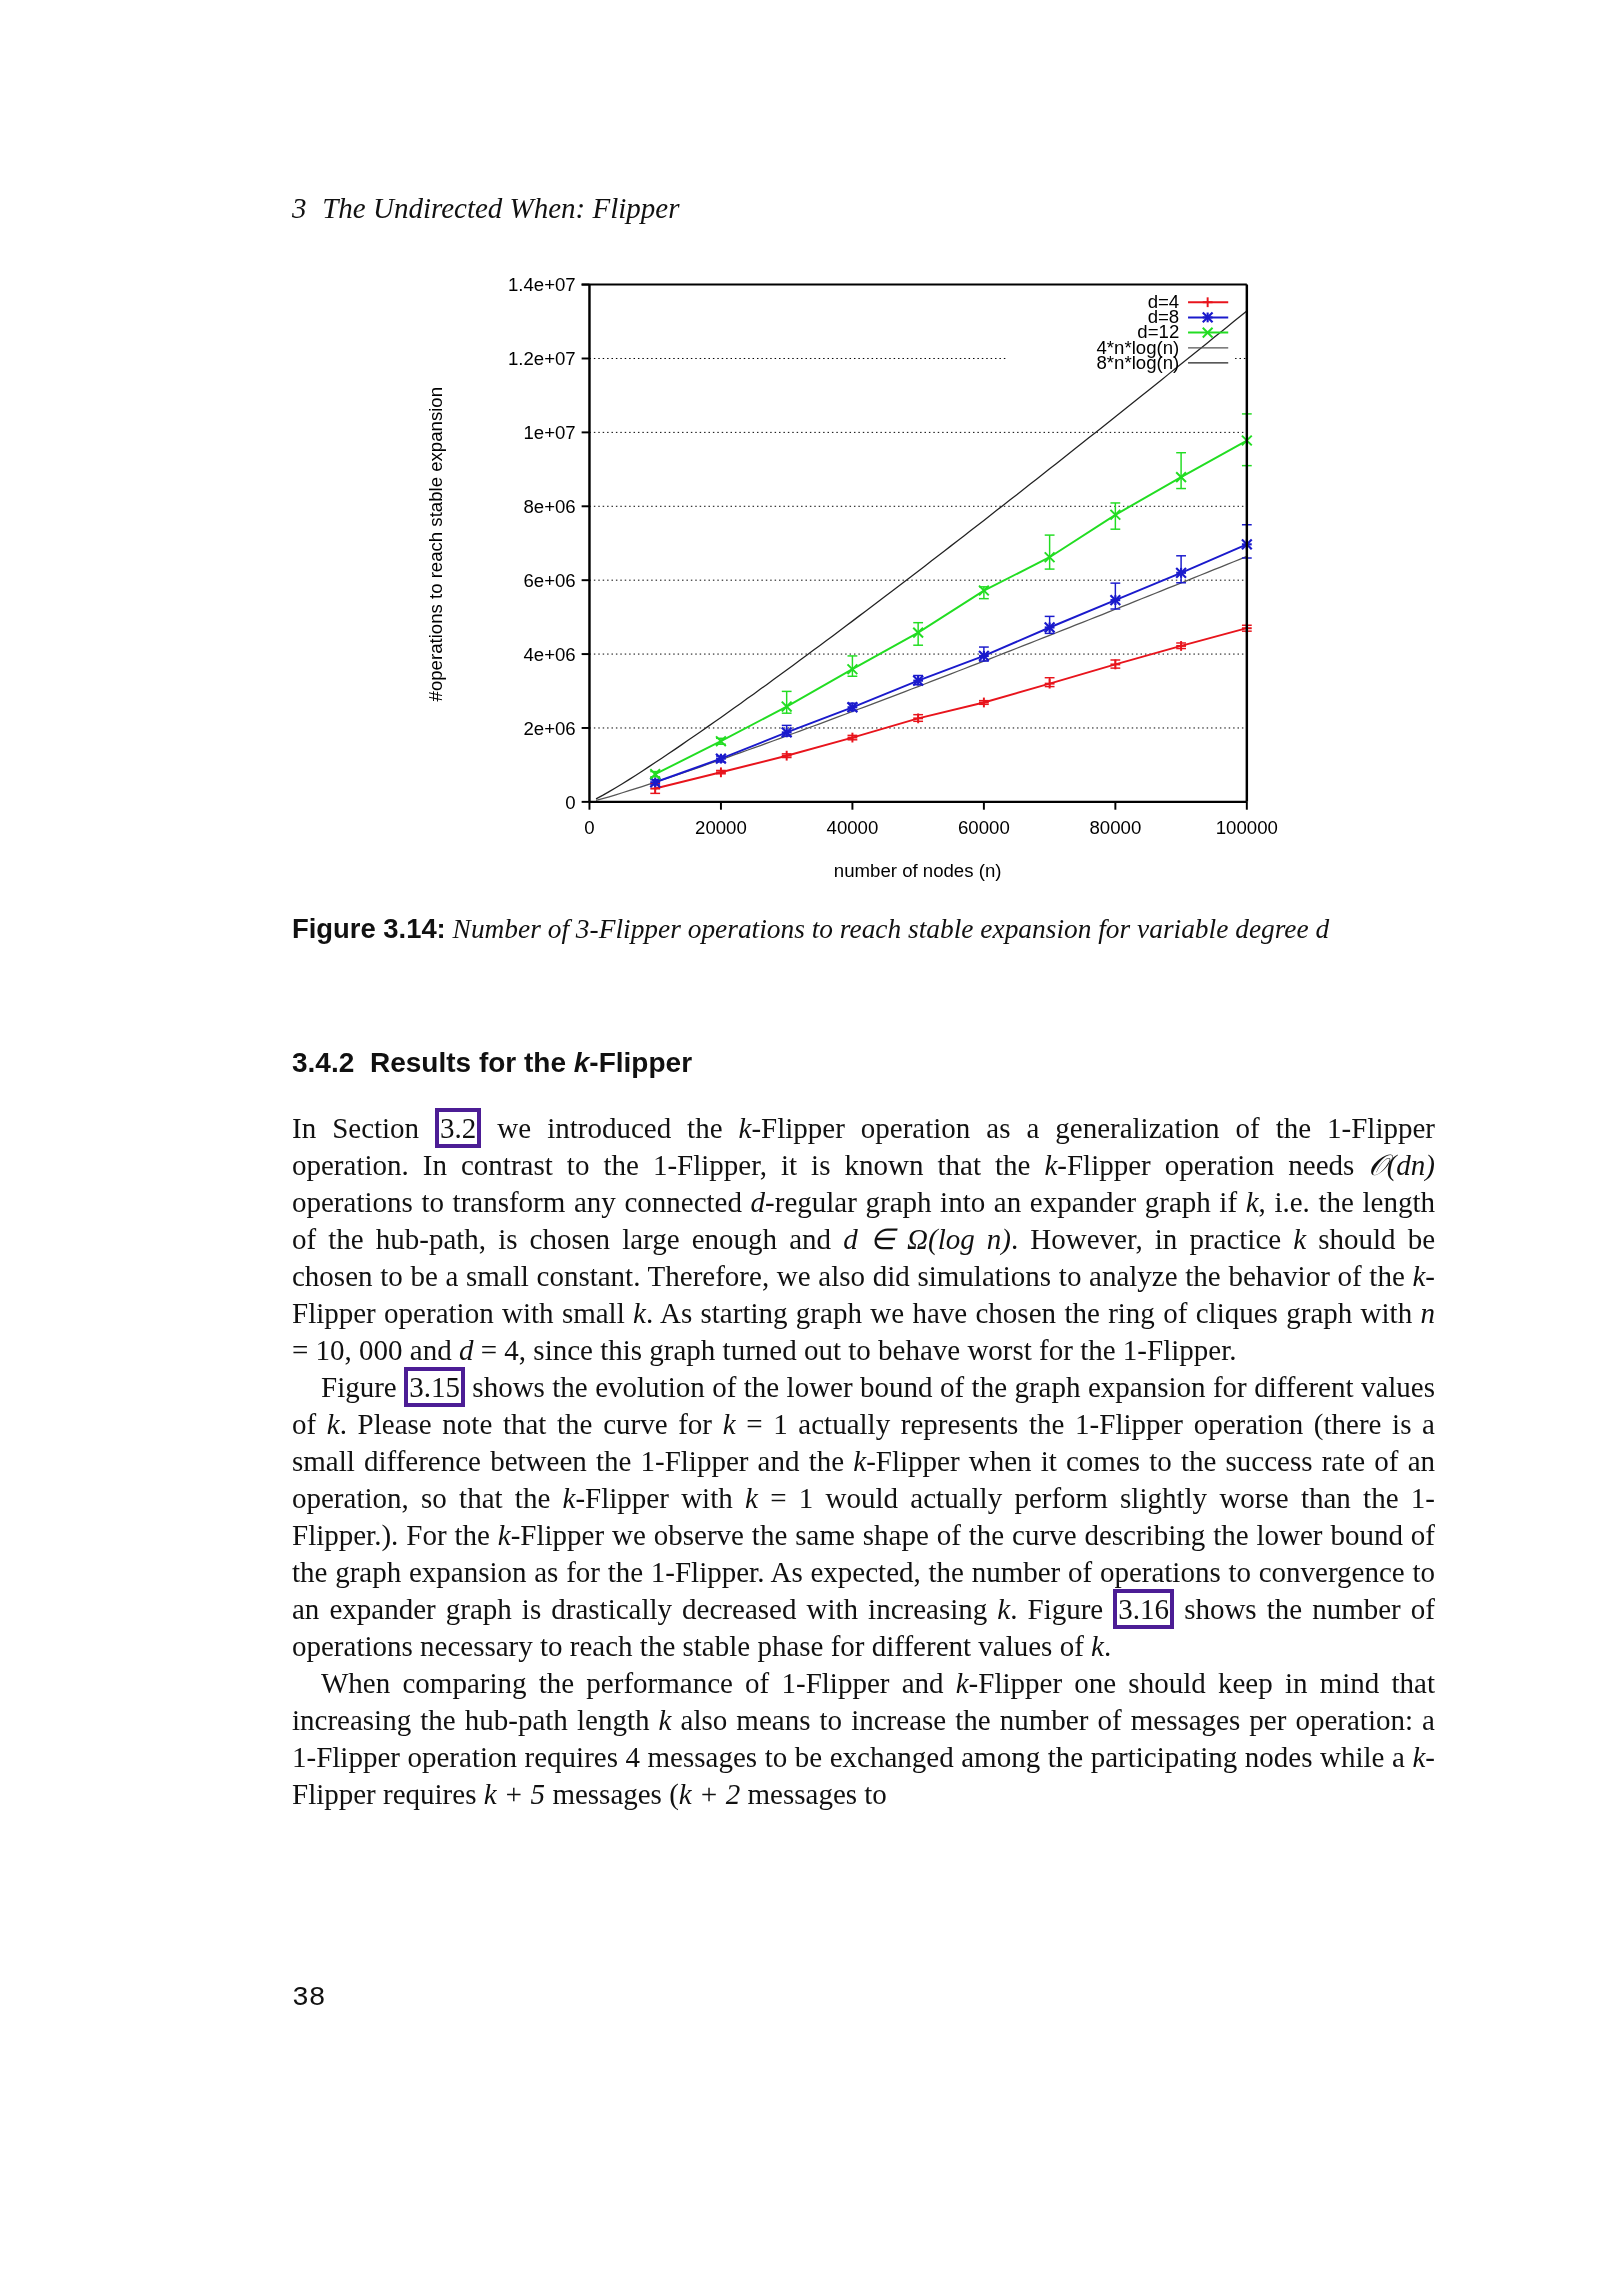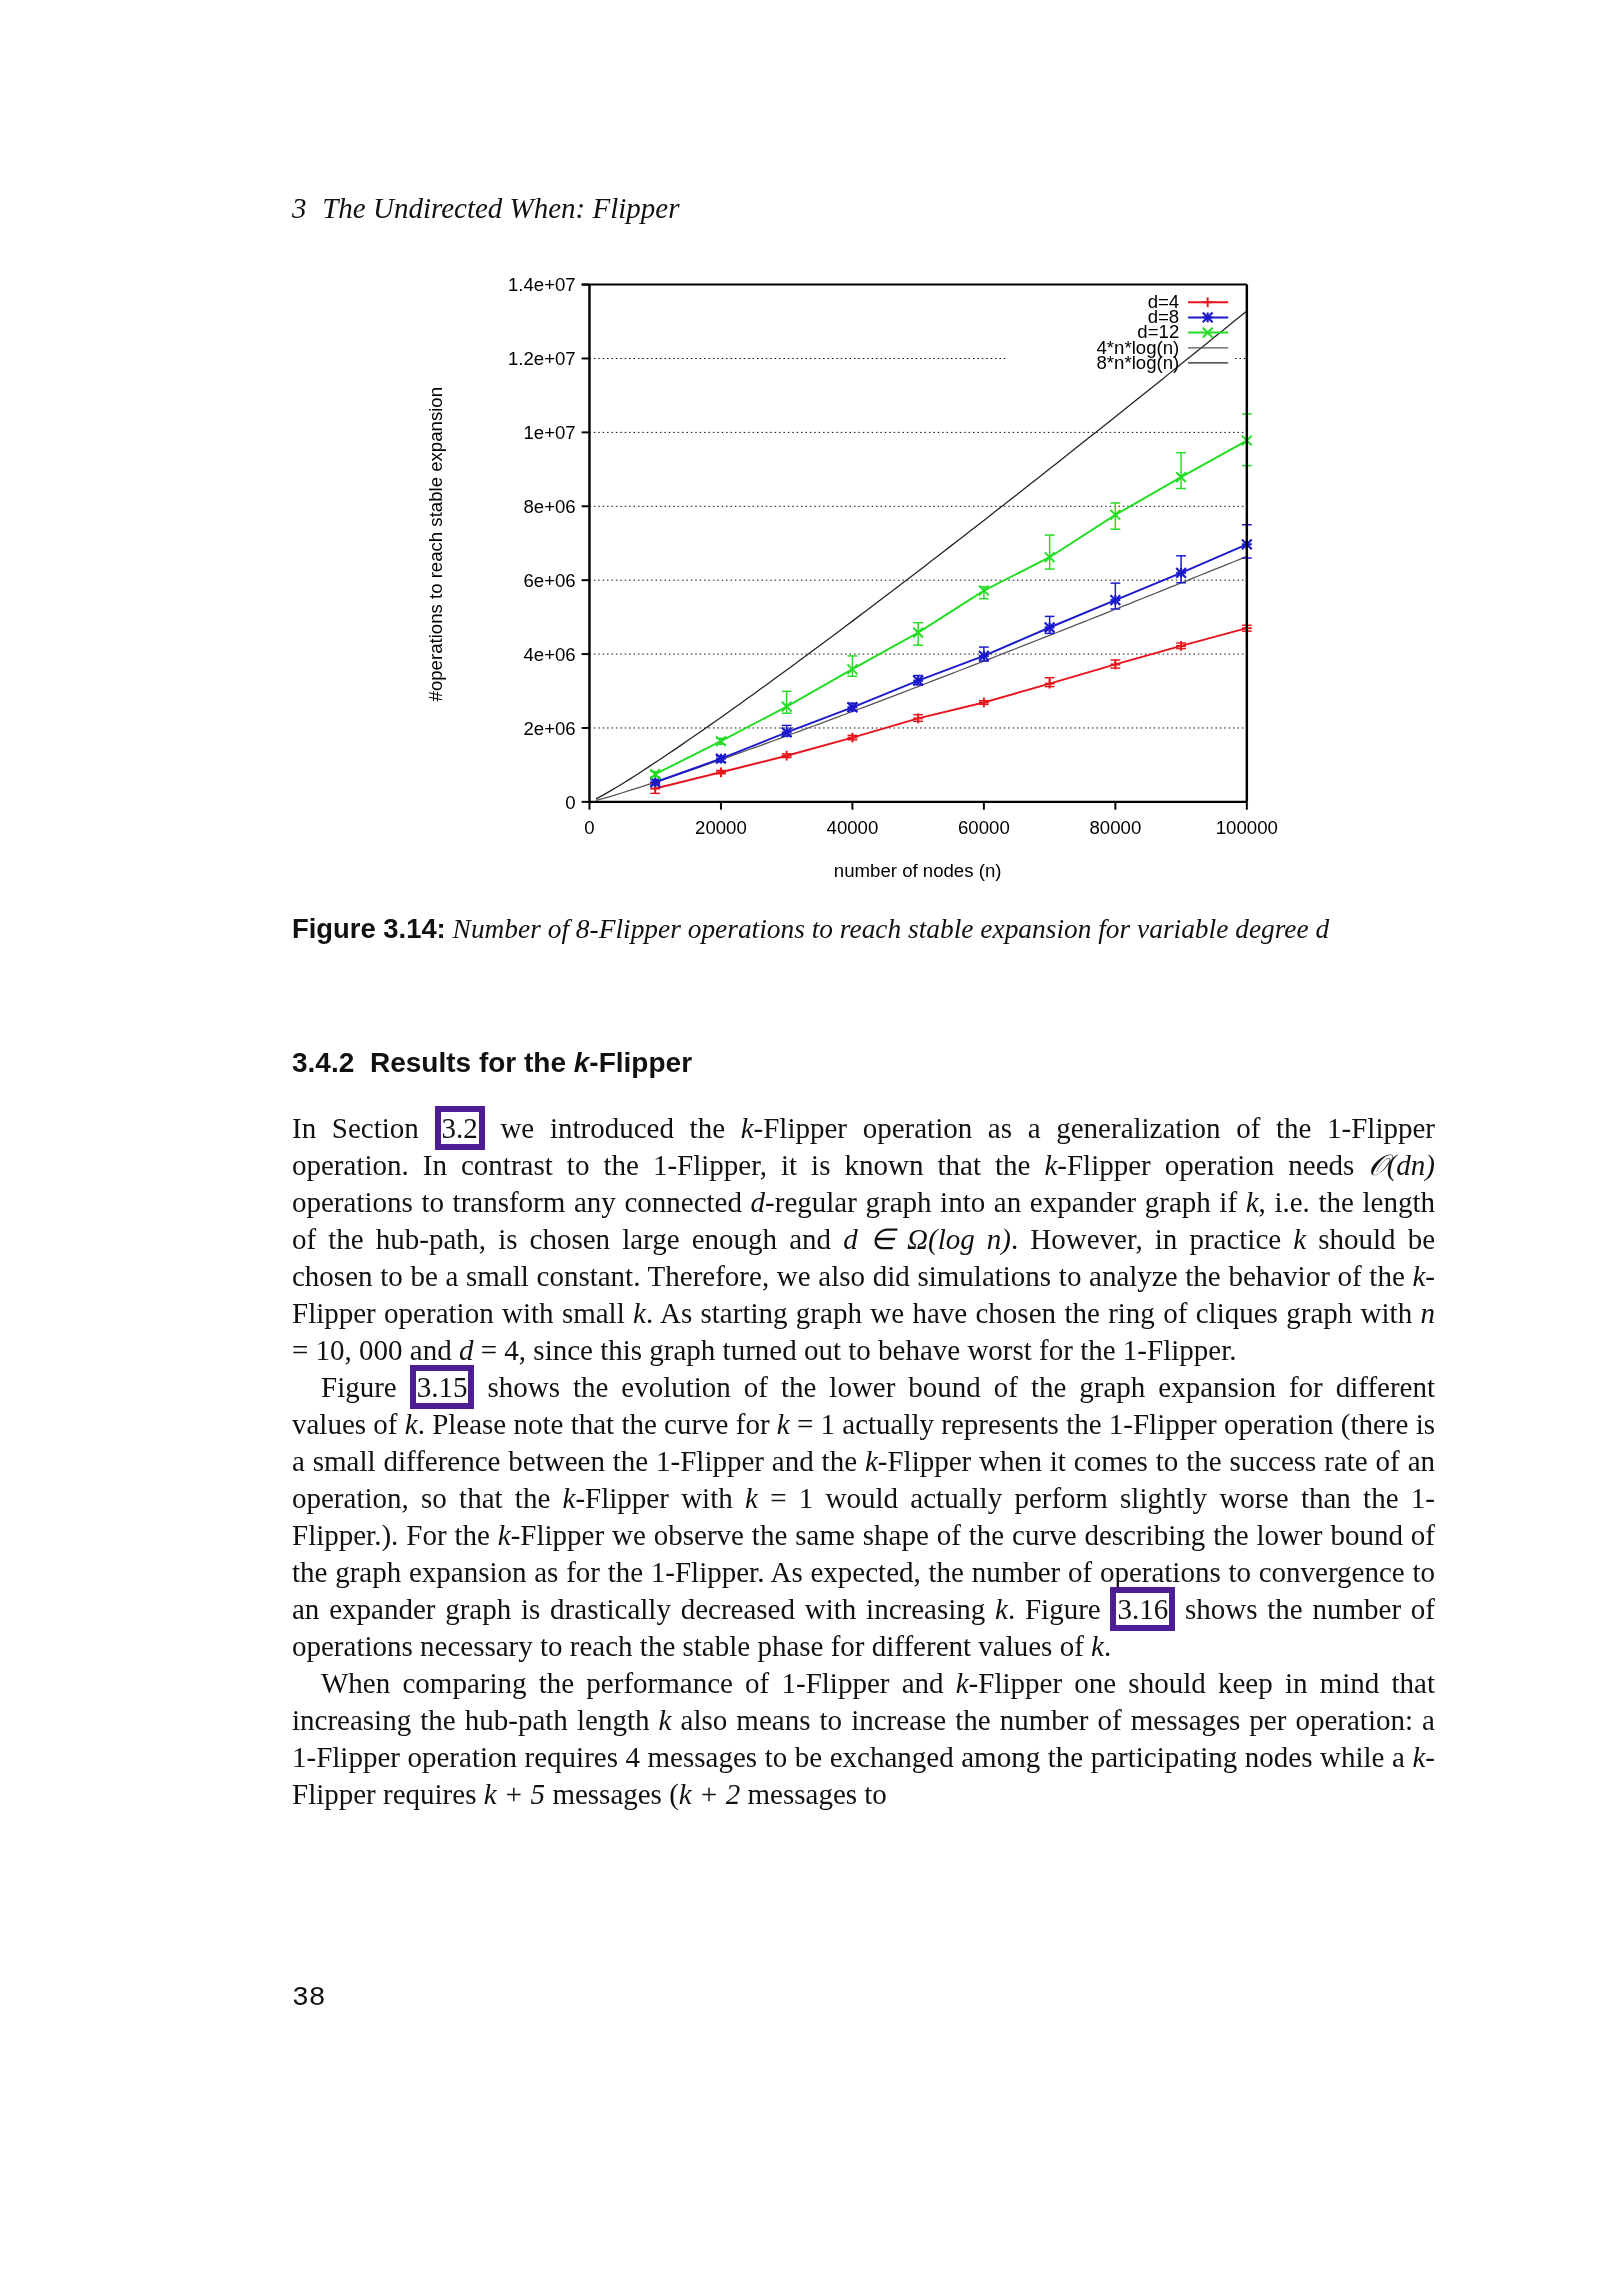--- a/index.html
+++ b/index.html
@@ -16,21 +16,21 @@
   .caption .text { font-style: italic; }
   .caption .cont { padding-left: 29px; display: block; }
   .section-heading { position: absolute; left: 292px; top: 1047px; font-family: "Liberation Sans", sans-serif;
                      font-weight: bold; font-size: 28px; }
   .section-heading .num { margin-right: 15.7px; }
   .section-heading .k { font-style: italic; }
   .body-text { position: absolute; left: 292px; top: 1110px; width: 1143px; font-family: "Liberation Serif", serif;
                font-size: 29px; line-height: 37px; text-align: justify; }
   .body-text p { margin: 0; }
   .body-text p.indent { text-indent: 29px; }
-  .ref { border: 6px solid #4c1d95; padding: 0 1px; }
+  .ref { border: 4px solid #4c1d95; padding: 0 1px; }
   .m { font-style: italic; }
   .page-number { position: absolute; left: 292px; top: 1982px; font-family: Liberation Mono, monospace; font-size: 28px; }
   .axis-text { font-family: "Liberation Sans", sans-serif; font-size: 19px; fill: #000; }
   .legend-text { font-family: "Liberation Sans", sans-serif; font-size: 19px; fill: #000; }
 </style>
 </head>
 <body>
 
 <div class="running-head">
   <span class="num">3</span><span>The Undirected When: Flipper</span>
@@ -286,21 +286,21 @@
         <text x="783" y="106" text-anchor="end" class="legend-text">8*n*log(n)</text>
         <line x1="792" y1="100" x2="833" y2="100" stroke="#222222" stroke-width="1.3"></line>
       </g>
     <text id="ylabel" class="axis-text" transform="translate(30,285) rotate(-90)" text-anchor="middle" font-size="20">#operations to reach stable expansion</text>
     <text id="xlabel" class="axis-text" x="516" y="625" text-anchor="middle" font-size="20">number of nodes (n)</text>
   </svg>
 </div>
 
 <div class="caption">
   <span class="label">Figure 3.14:</span>
-  <span class="text">Number of 8-Flipper operations to reach stable expansion for variable degree d</span>
+  <span class="text">Number of 3-Flipper operations to reach stable expansion for variable degree d</span>
 </div>
 
 <div class="section-heading">
   <span class="num">3.4.2</span><span>Results for the </span><span class="k">k</span><span>-Flipper</span>
 </div>
 
 <div class="body-text">
   <p><span>In Section </span><span class="ref">3.2</span><span> we introduced the </span><span class="m">k</span><span>-Flipper operation as a generalization of the 1-Flipper operation. In contrast to the 1-Flipper, it is known that the </span><span class="m">k</span><span>-Flipper operation needs </span><span class="m">𝒪(dn)</span><span> operations to transform any connected </span><span class="m">d</span><span>-regular graph into an expander graph if </span><span class="m">k</span><span>, i.e. the length of the hub-path, is chosen large enough and </span><span class="m">d ∈ Ω(log n)</span><span>. However, in practice </span><span class="m">k</span><span> should be chosen to be a small constant. Therefore, we also did simulations to analyze the behavior of the </span><span class="m">k</span><span>-Flipper operation with small </span><span class="m">k</span><span>. As starting graph we have chosen the ring of cliques graph with </span><span class="m">n</span><span> = 10, 000 and </span><span class="m">d</span><span> = 4, since this graph turned out to behave worst for the 1-Flipper.</span></p>
 
   <p class="indent"><span>Figure </span><span class="ref">3.15</span><span> shows the evolution of the lower bound of the graph expansion for different values of </span><span class="m">k</span><span>. Please note that the curve for </span><span class="m">k</span><span> = 1 actually represents the 1-Flipper operation (there is a small difference between the 1-Flipper and the </span><span class="m">k</span><span>-Flipper when it comes to the success rate of an operation, so that the </span><span class="m">k</span><span>-Flipper with </span><span class="m">k</span><span> = 1 would actually perform slightly worse than the 1-Flipper.). For the </span><span class="m">k</span><span>-Flipper we observe the same shape of the curve describing the lower bound of the graph expansion as for the 1-Flipper. As expected, the number of operations to convergence to an expander graph is drastically decreased with increasing </span><span class="m">k</span><span>. Figure </span><span class="ref">3.16</span><span> shows the number of operations necessary to reach the stable phase for different values of </span><span class="m">k</span><span>.</span></p>

